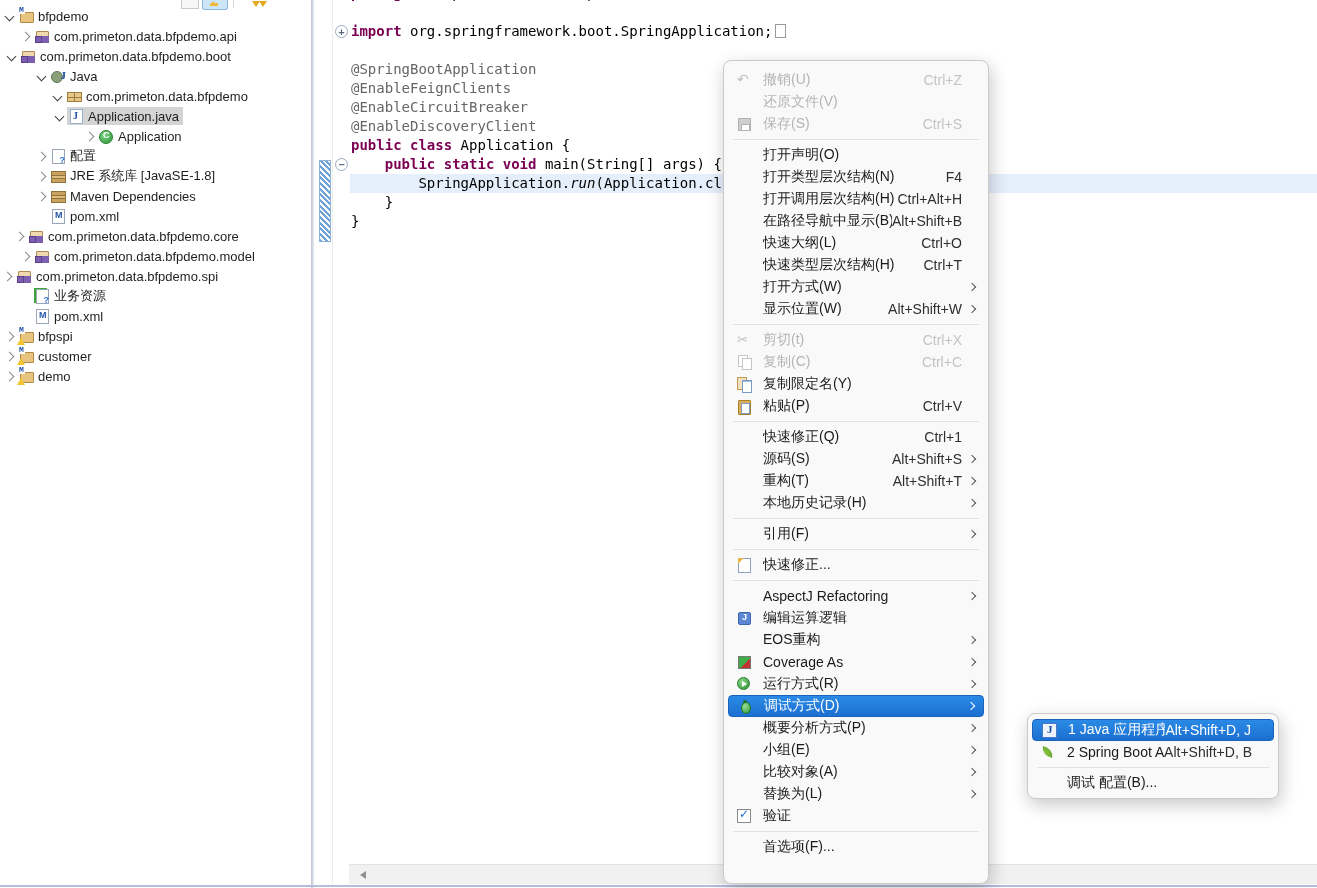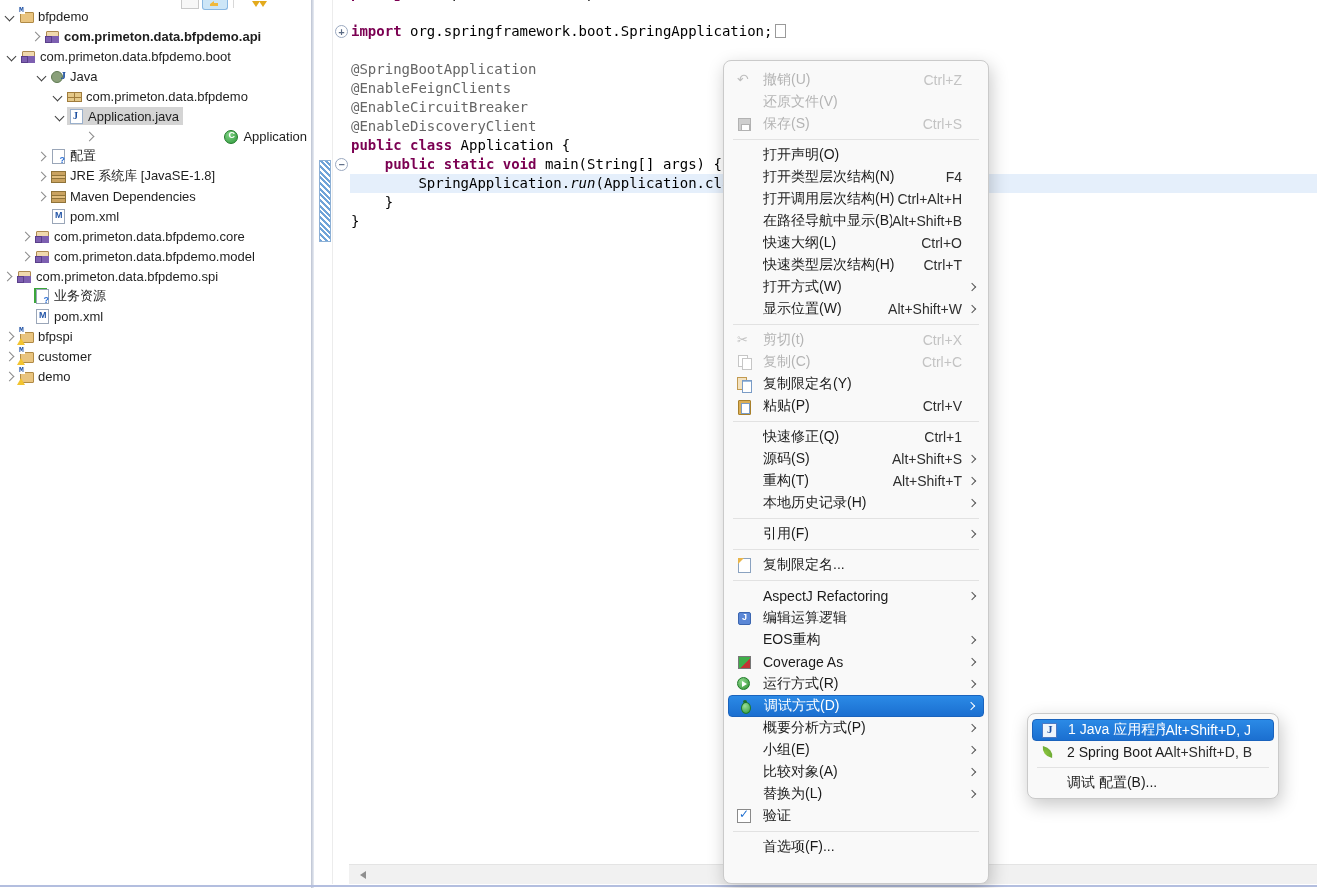--- a/index.html
+++ b/index.html
@@ -142,21 +142,21 @@
     <div id="project-tree">
         <div class="trow" style="padding-left: 2px;">
           <span class="texp">
             <span class="chev down"></span>
           </span>
           <span class="twrap">
             <span class="ic ti-maven-project"></span>
             <span class="tlabel">bfpdemo</span>
           </span>
         </div>
-        <div class="trow" style="padding-left: 28px; font-weight: bold;">
+        <div class="trow" style="padding-left: 18px;">
           <span class="texp">
             <span class="chev right"></span>
           </span>
           <span class="twrap">
             <span class="ic ti-module"></span>
             <span class="tlabel">com.primeton.data.bfpdemo.api</span>
           </span>
         </div>
         <div class="trow" style="padding-left: 4px;">
           <span class="texp">
@@ -187,21 +187,21 @@
         </div>
         <div class="trow" style="padding-left: 52px;">
           <span class="texp">
             <span class="chev down"></span>
           </span>
           <span class="twrap tsel">
             <span class="ic ti-java-file"></span>
             <span class="tlabel">Application.java</span>
           </span>
         </div>
-        <div class="trow" style="padding-left: 82px; justify-content: space-between;">
+        <div class="trow" style="padding-left: 82px;">
           <span class="texp">
             <span class="chev right"></span>
           </span>
           <span class="twrap">
             <span class="ic ti-class"></span>
             <span class="tlabel">Application</span>
           </span>
         </div>
         <div class="trow" style="padding-left: 34px;">
           <span class="texp">
@@ -230,21 +230,21 @@
             <span class="tlabel">Maven Dependencies</span>
           </span>
         </div>
         <div class="trow" style="padding-left: 34px;">
           <span class="texp"></span>
           <span class="twrap">
             <span class="ic ti-pom"></span>
             <span class="tlabel">pom.xml</span>
           </span>
         </div>
-        <div class="trow" style="padding-left: 18px;">
+        <div class="trow" style="padding-left: 12px;">
           <span class="texp">
             <span class="chev right"></span>
           </span>
           <span class="twrap">
             <span class="ic ti-module"></span>
             <span class="tlabel">com.primeton.data.bfpdemo.core</span>
           </span>
         </div>
         <div class="trow" style="padding-left: 18px; text-align: right;">
           <span class="texp">
@@ -492,21 +492,21 @@
         <span class="maccel"></span>
         <span class="marrow">
           <span class="chev right"></span>
         </span>
       </div>
       <div class="msep"></div>
       <div class="mitem">
         <span class="mics">
           <span class="ic ic-snippet-icon"></span>
         </span>
-        <span class="mlabel">复制限定名...</span>
+        <span class="mlabel">快速修正...</span>
         <span class="maccel"></span>
         <span class="marrow"></span>
       </div>
       <div class="msep"></div>
       <div class="mitem">
         <span class="mics"></span>
         <span class="mlabel">AspectJ Refactoring</span>
         <span class="maccel"></span>
         <span class="marrow">
           <span class="chev right"></span>

